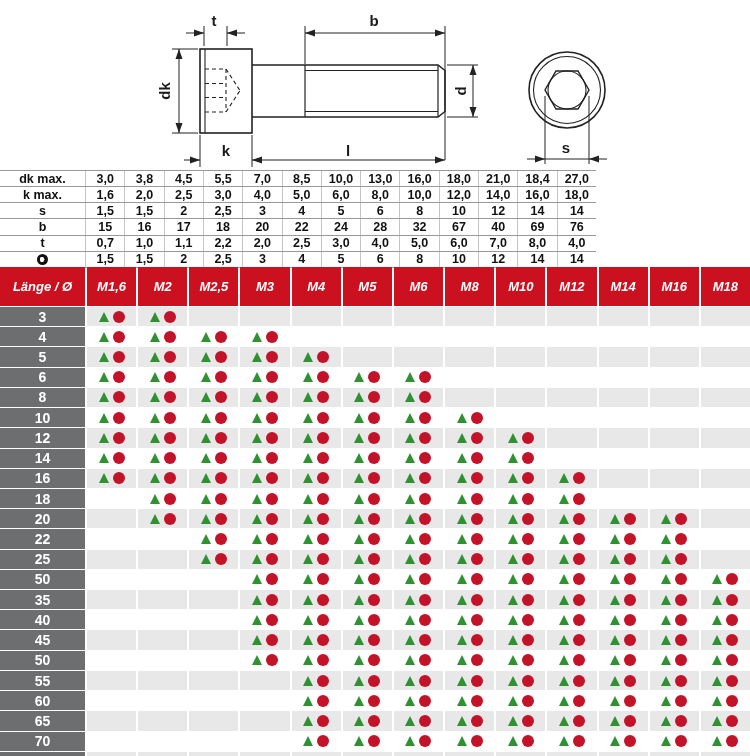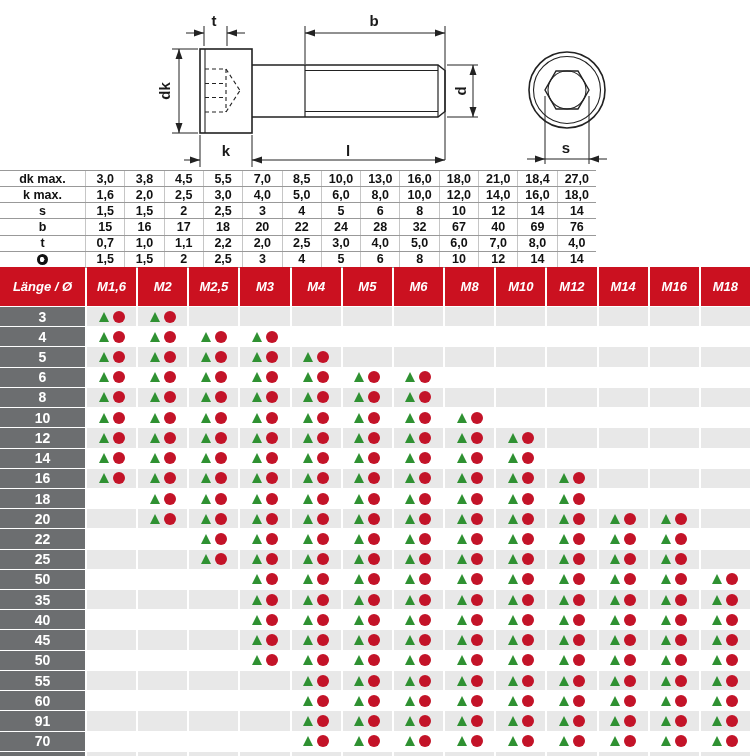--- a/index.html
+++ b/index.html
@@ -1069,21 +1069,21 @@
           <div class="mcell">
             <div class="tri"></div>
             <div class="dot"></div>
           </div>
           <div class="mcell">
             <div class="tri"></div>
             <div class="dot"></div>
           </div>
         </div>
         <div class="mrow alt">
-          <div class="mlabel">91</div>
+          <div class="mlabel">65</div>
           <div class="mcell"></div>
           <div class="mcell"></div>
           <div class="mcell"></div>
           <div class="mcell"></div>
           <div class="mcell">
             <div class="tri"></div>
             <div class="dot"></div>
           </div>
           <div class="mcell">
             <div class="tri"></div>

